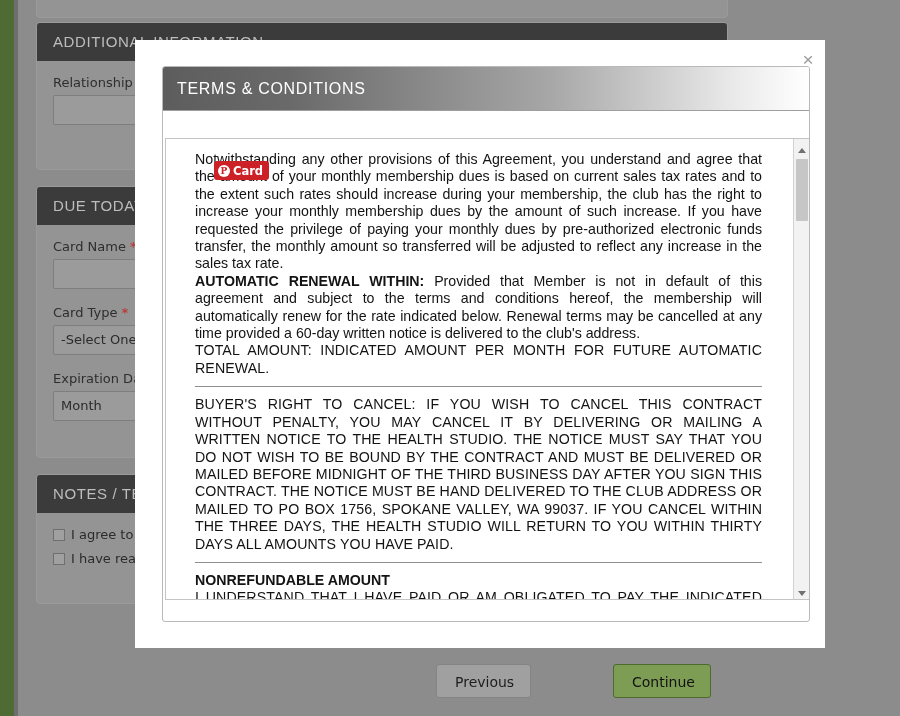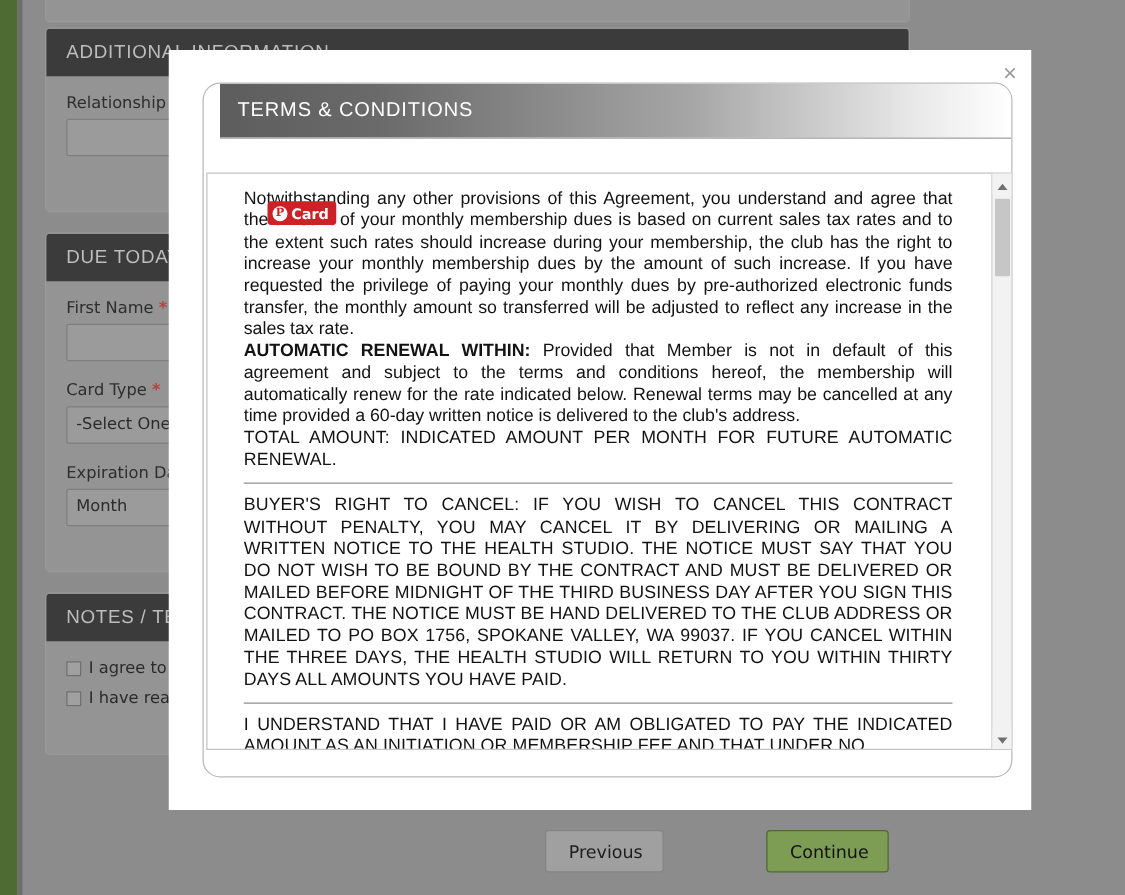--- a/index.html
+++ b/index.html
@@ -133,23 +133,22 @@
     font-family: "Liberation Sans", sans-serif;
     cursor: pointer;
     z-index: 25;
   }
   #modal-inner {
     position: absolute;
     left: 27px; top: 26px;
     width: 648px; height: 556px;
     border: 1px solid #b9b9b9;
     background: #fff;
-    border-radius: 14px;
+    border-radius: 3px;
     overflow: hidden;
-    padding-left: 13px;
   }
   #modal-header {
     height: 44px;
     background: linear-gradient(to right, #5d5d5d 0%, #6a6a6a 20%, #a7a7a7 60%, #e9e9e9 88%, #ffffff 100%);
     border-bottom: 1px solid #9e9e9e;
   }
   #modal-title {
     color: #ffffff;
     font-size: 16px;
     letter-spacing: .7px;
@@ -273,21 +272,21 @@
         </div>
       </div>
     </div>
 
     <div class="panel" id="panel-due-today">
       <div class="panel-header">DUE TODAY PAYMENT INFORMATION</div>
       <div class="panel-body">
 
         <div class="field-block">
           <div class="field-label">
-            <span>First Name</span>
+            <span>Card Name</span>
             <span class="req">*</span>
           </div>
           <input class="field-input" type="text" value="" style="">
         </div>
 
         <div class="field-block">
           <div class="field-label">
             <span>Card Type</span>
             <span class="req">*</span>
           </div>
@@ -354,20 +353,21 @@
         </p>
 
         <p class="terms-p allcaps">TOTAL AMOUNT: INDICATED AMOUNT PER MONTH FOR FUTURE AUTOMATIC RENEWAL.</p>
 
         <hr class="hr">
 
         <p class="terms-p allcaps">BUYER'S RIGHT TO CANCEL: IF YOU WISH TO CANCEL THIS CONTRACT WITHOUT PENALTY, YOU MAY CANCEL IT BY DELIVERING OR MAILING A WRITTEN NOTICE TO THE HEALTH STUDIO. THE NOTICE MUST SAY THAT YOU DO NOT WISH TO BE BOUND BY THE CONTRACT AND MUST BE DELIVERED OR MAILED BEFORE MIDNIGHT OF THE THIRD BUSINESS DAY AFTER YOU SIGN THIS CONTRACT. THE NOTICE MUST BE HAND DELIVERED TO THE CLUB ADDRESS OR MAILED TO PO BOX 1756, SPOKANE VALLEY, WA 99037. IF YOU CANCEL WITHIN THE THREE DAYS, THE HEALTH STUDIO WILL RETURN TO YOU WITHIN THIRTY DAYS ALL AMOUNTS YOU HAVE PAID.</p>
 
         <hr class="hr">
 
+        <p class="terms-p bold-head">NONREFUNDABLE AMOUNT</p>
         <p class="terms-p allcaps">I UNDERSTAND THAT I HAVE PAID OR AM OBLIGATED TO PAY THE INDICATED AMOUNT AS AN INITIATION OR MEMBERSHIP FEE AND THAT UNDER NO</p>
 
       </div>
 
       <div id="terms-scrollbar">
         <div class="sb-arrow up"><i></i></div>
         <div id="sb-thumb"></div>
         <div class="sb-arrow down"><i></i></div>
       </div>
 

